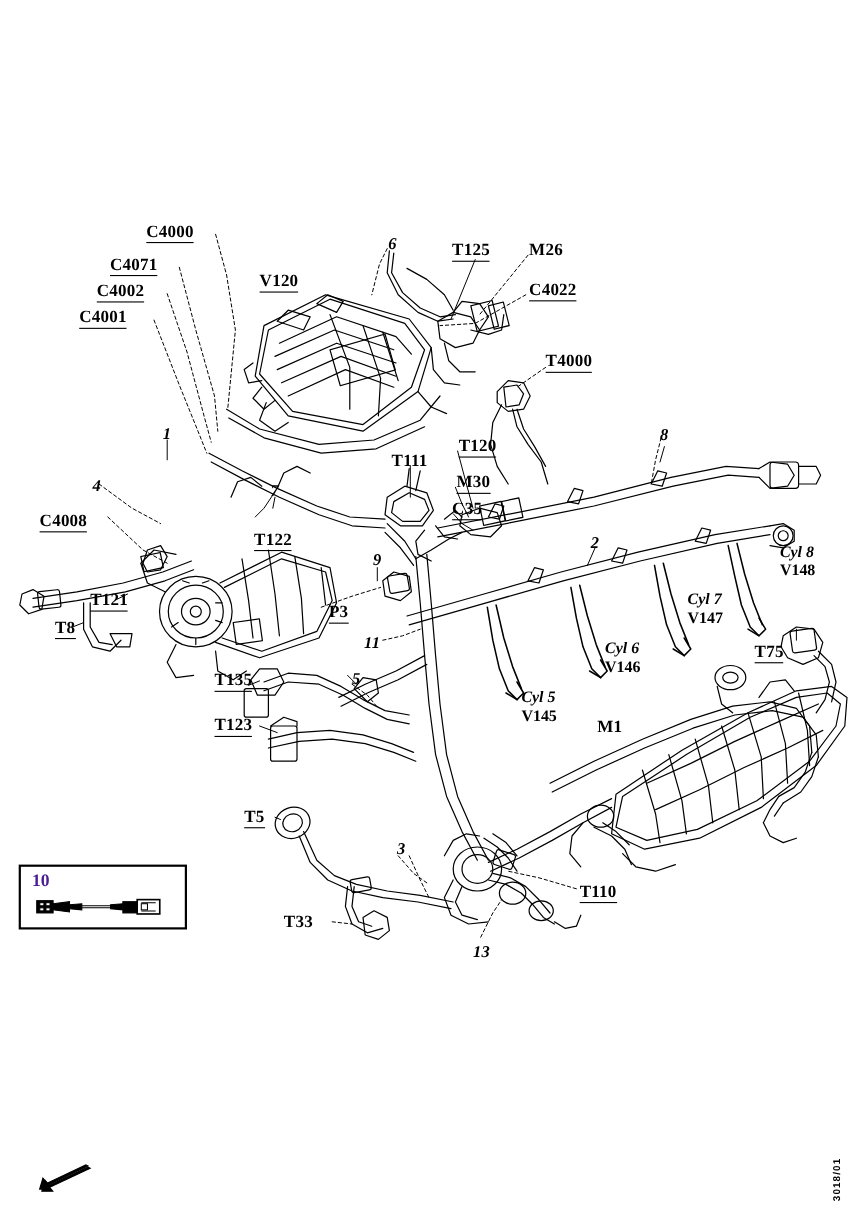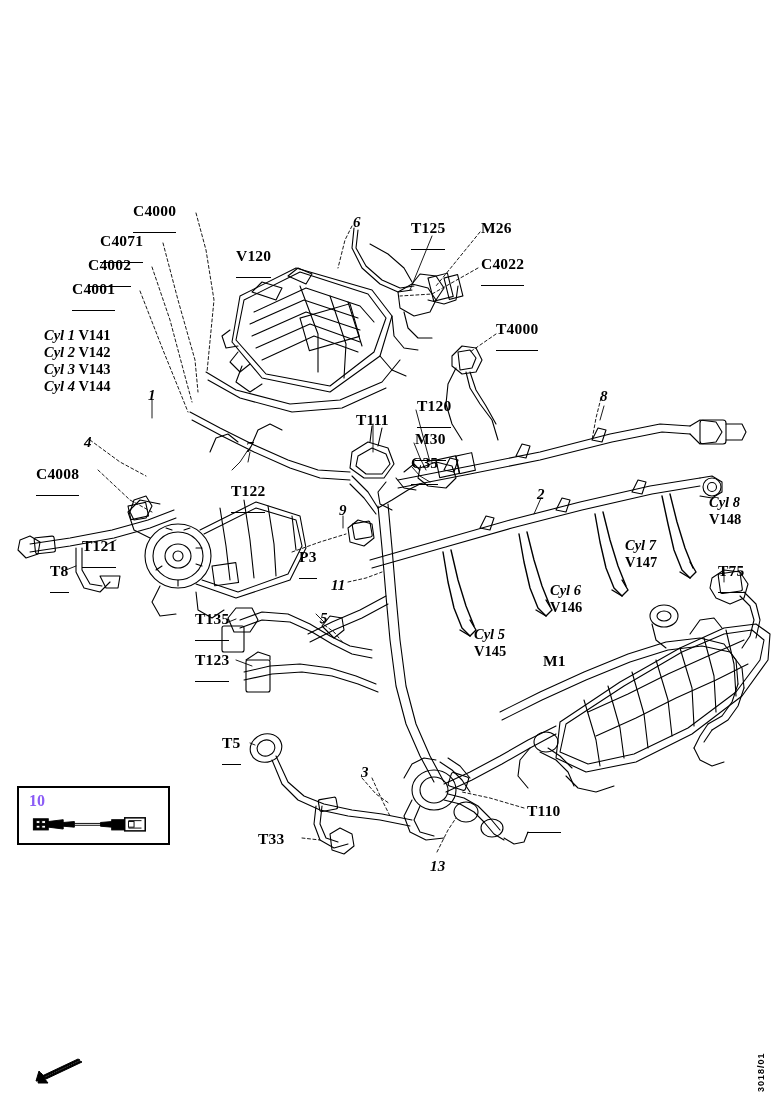--- a/index.html
+++ b/index.html
@@ -29,21 +29,21 @@
     font-family: "Liberation Serif", serif;
     font-size: 15.5px;
     font-weight: 700;
     color: #000;
     white-space: nowrap;
     letter-spacing: 0.2px;
     line-height: 1.05;
   }
   .lbl.ul {
     border-bottom: 1.6px solid #000;
-    padding-bottom: 13px;
+    padding-bottom: 1px;
   }
   .lbl.num {
     font-size: 15px;
     font-weight: 700;
     font-style: italic;
   }
   .cylblk {
     position: absolute;
     font-family: "Liberation Serif", serif;
     font-size: 14.5px;
@@ -58,21 +58,21 @@
     background: #fff;
     box-sizing: border-box;
   }
   .legend-num {
     position: absolute;
     left: 10px;
     top: 4px;
     font-family: "Liberation Serif", serif;
     font-size: 16px;
     font-weight: 700;
-    color: #8b5cf6;
+    color: #4c1d95;
   }
   .legend-art {
     position: absolute;
     left: 0; top: 0;
     width: 100%; height: 100%;
   }
   .corner-code {
     position: absolute;
     font-family: "Liberation Sans", sans-serif;
     font-size: 9px;
@@ -421,26 +421,20 @@
         <path d="M604,406 L600,420"></path>
       </g>
     </g>
   </svg>
 
   <div class="lbl ul" style="left:133px; top:203px;">C4000</div>
   <div class="lbl ul" style="left:100px; top:233px;">C4071</div>
   <div class="lbl ul" style="left:88px;  top:257px;">C4002</div>
   <div class="lbl ul" style="left:72px;  top:281px;">C4001</div>
 
-  <div class="cylblk" style="left:44px; top:327px;">
-    <div><span class="it">Cyl 1</span> <span>V141</span></div>
-    <div><span class="it">Cyl 2</span> <span>V142</span></div>
-    <div><span class="it">Cyl 3</span> <span>V143</span></div>
-    <div><span class="it">Cyl 4</span> <span>V144</span></div>
-  </div>
 
   <div class="cylblk" style="left:709px; top:494px;">
     <div><span class="it">Cyl 8</span></div>
     <div><span>V148</span></div>
   </div>
   <div class="cylblk" style="left:625px; top:537px;">
     <div><span class="it">Cyl 7</span></div>
     <div><span>V147</span></div>
   </div>
   <div class="cylblk" style="left:550px; top:582px;">
@@ -462,21 +456,21 @@
   <div class="lbl ul" style="left:411px; top:455px;">C35</div>
   <div class="lbl" style="left:356px; top:412px;">T111</div>
   <div class="lbl ul" style="left:36px;  top:466px;">C4008</div>
   <div class="lbl ul" style="left:231px; top:462px;margin-top:21px;">T122</div>
   <div class="lbl ul" style="left:68px;  top:538px;margin-left:14px;">T121</div>
   <div class="lbl ul" style="left:50px;  top:563px;">T8</div>
   <div class="lbl ul" style="left:299px; top:549px;">P3</div>
   <div class="lbl ul" style="left:195px; top:611px;">T135</div>
   <div class="lbl ul" style="left:195px; top:652px;">T123</div>
   <div class="lbl" style="left:543px; top:653px;">M1</div>
-  <div class="lbl ul" style="left:686px; top:563px;margin-left:32px;">T75</div>
+  <div class="lbl ul" style="left:686px; top:585px;">T75</div>
   <div class="lbl ul" style="left:222px; top:735px;">T5</div>
   <div class="lbl" style="left:258px; top:831px;">T33</div>
   <div class="lbl ul" style="left:527px; top:803px;">T110</div>
 
   <div class="lbl num" style="left:353px; top:215px;">6</div>
   <div class="lbl num" style="left:148px; top:388px;">1</div>
   <div class="lbl num" style="left:84px;  top:435px;">4</div>
   <div class="lbl num" style="left:246px; top:440px;">7</div>
   <div class="lbl num" style="left:600px; top:389px;">8</div>
   <div class="lbl num" style="left:537px; top:487px;">2</div>

